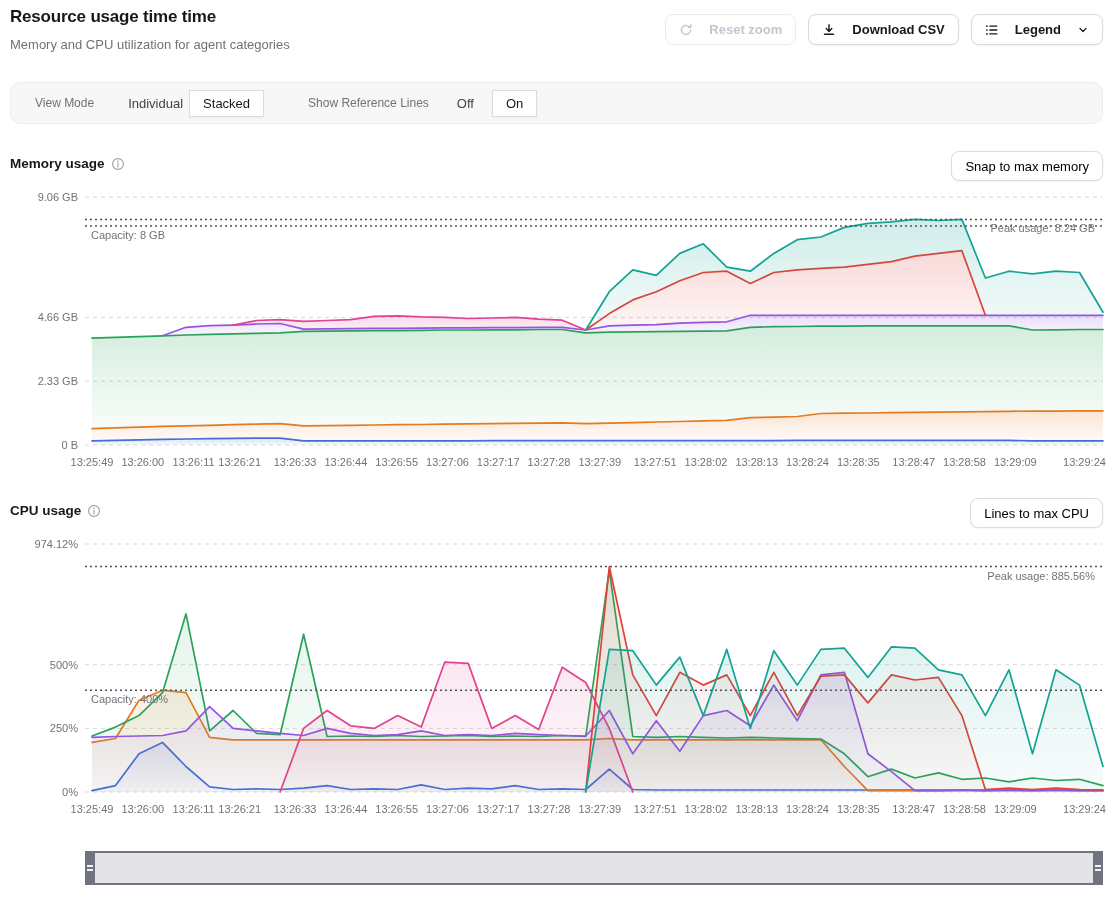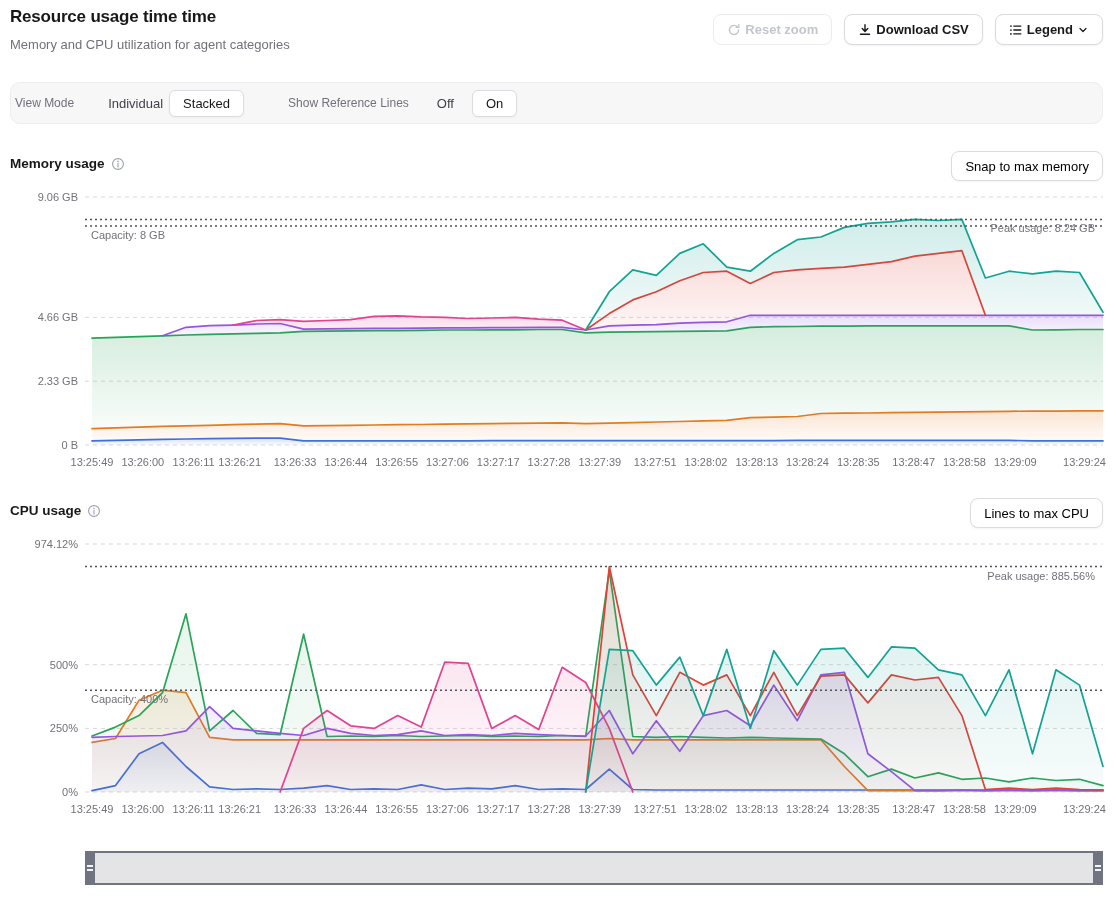--- a/index.html
+++ b/index.html
@@ -7,31 +7,31 @@
     font-family:"Liberation Sans", sans-serif; color:#18181b; }
   #stage { position:relative; width:1116px; height:906px; overflow:hidden; background:#fff; }
 
   .chart-svg { position:absolute; left:0; top:0; width:1116px; height:906px; pointer-events:none; }
   svg text { font-family:"Liberation Sans", sans-serif; font-size:11px; fill:#71717a; }
 
   .page-title { position:absolute; left:10px; top:7px; font-size:17px; font-weight:700; letter-spacing:-0.2px; }
   .page-subtitle { position:absolute; left:10px; top:37px; font-size:13px; color:#71717a; }
 
   .top-actions { position:absolute; top:14px; right:13px; display:flex; gap:12px; }
-  .btn { display:inline-flex; align-items:center; gap:4px; background:#fff; border:1px solid #d9d9de;
+  .btn { display:inline-flex; align-items:center; gap:16px; background:#fff; border:1px solid #d9d9de;
     border-radius:8px; padding:0 13px; height:31px; font-size:13px; font-weight:600; color:#18181b;
     box-shadow:0 1px 2px rgba(16,24,40,.05); cursor:pointer; white-space:nowrap; }
   .btn.disabled { color:#c2c7cf; border-color:#ececef; box-shadow:none; }
   .btn svg { flex:0 0 auto; }
 
   .toolbar { position:absolute; left:10px; right:13px; top:82px; height:42px; background:#f7f7f8;
-    border:1px solid #ededf0; border-radius:10px; display:flex; align-items:center; padding:0 4px; }
+    border:1px solid #ededf0; border-radius:10px; display:flex; align-items:center; padding:0 24px; }
   .tb-label { font-size:12px; color:#71717a; }
   .tb-option { font-size:13px; color:#3f3f46; padding:5px 6px; cursor:pointer; }
-  .pill { background:#fff; border:1px solid #dcdce0; border-radius:6px; padding:5px 13px; font-size:13px;
+  .pill { background:#fff; border:1px solid #dcdce0; border-radius:0; padding:5px 13px; font-size:13px;
     color:#18181b; box-shadow:0 1px 2px rgba(16,24,40,.04); cursor:pointer; }
 
   .section-title { position:absolute; left:10px; font-size:13.5px; font-weight:700; display:flex;
     align-items:flex-end; gap:6px; }
   .snap-btn { position:absolute; right:13px; background:#fff; border:1px solid #dcdce0; border-radius:8px;
     height:30px; display:inline-flex; align-items:center; padding:12px 13px; font-size:13px; font-weight:500;
     box-shadow:0 1px 2px rgba(16,24,40,.05); cursor:pointer; }
 
   .brush { position:absolute; left:85px; top:851px; width:1018px; height:34px; background:#e4e4e6;
     border-top:2px solid #6f7480; border-bottom:2px solid #6f7480; cursor:grab; }

